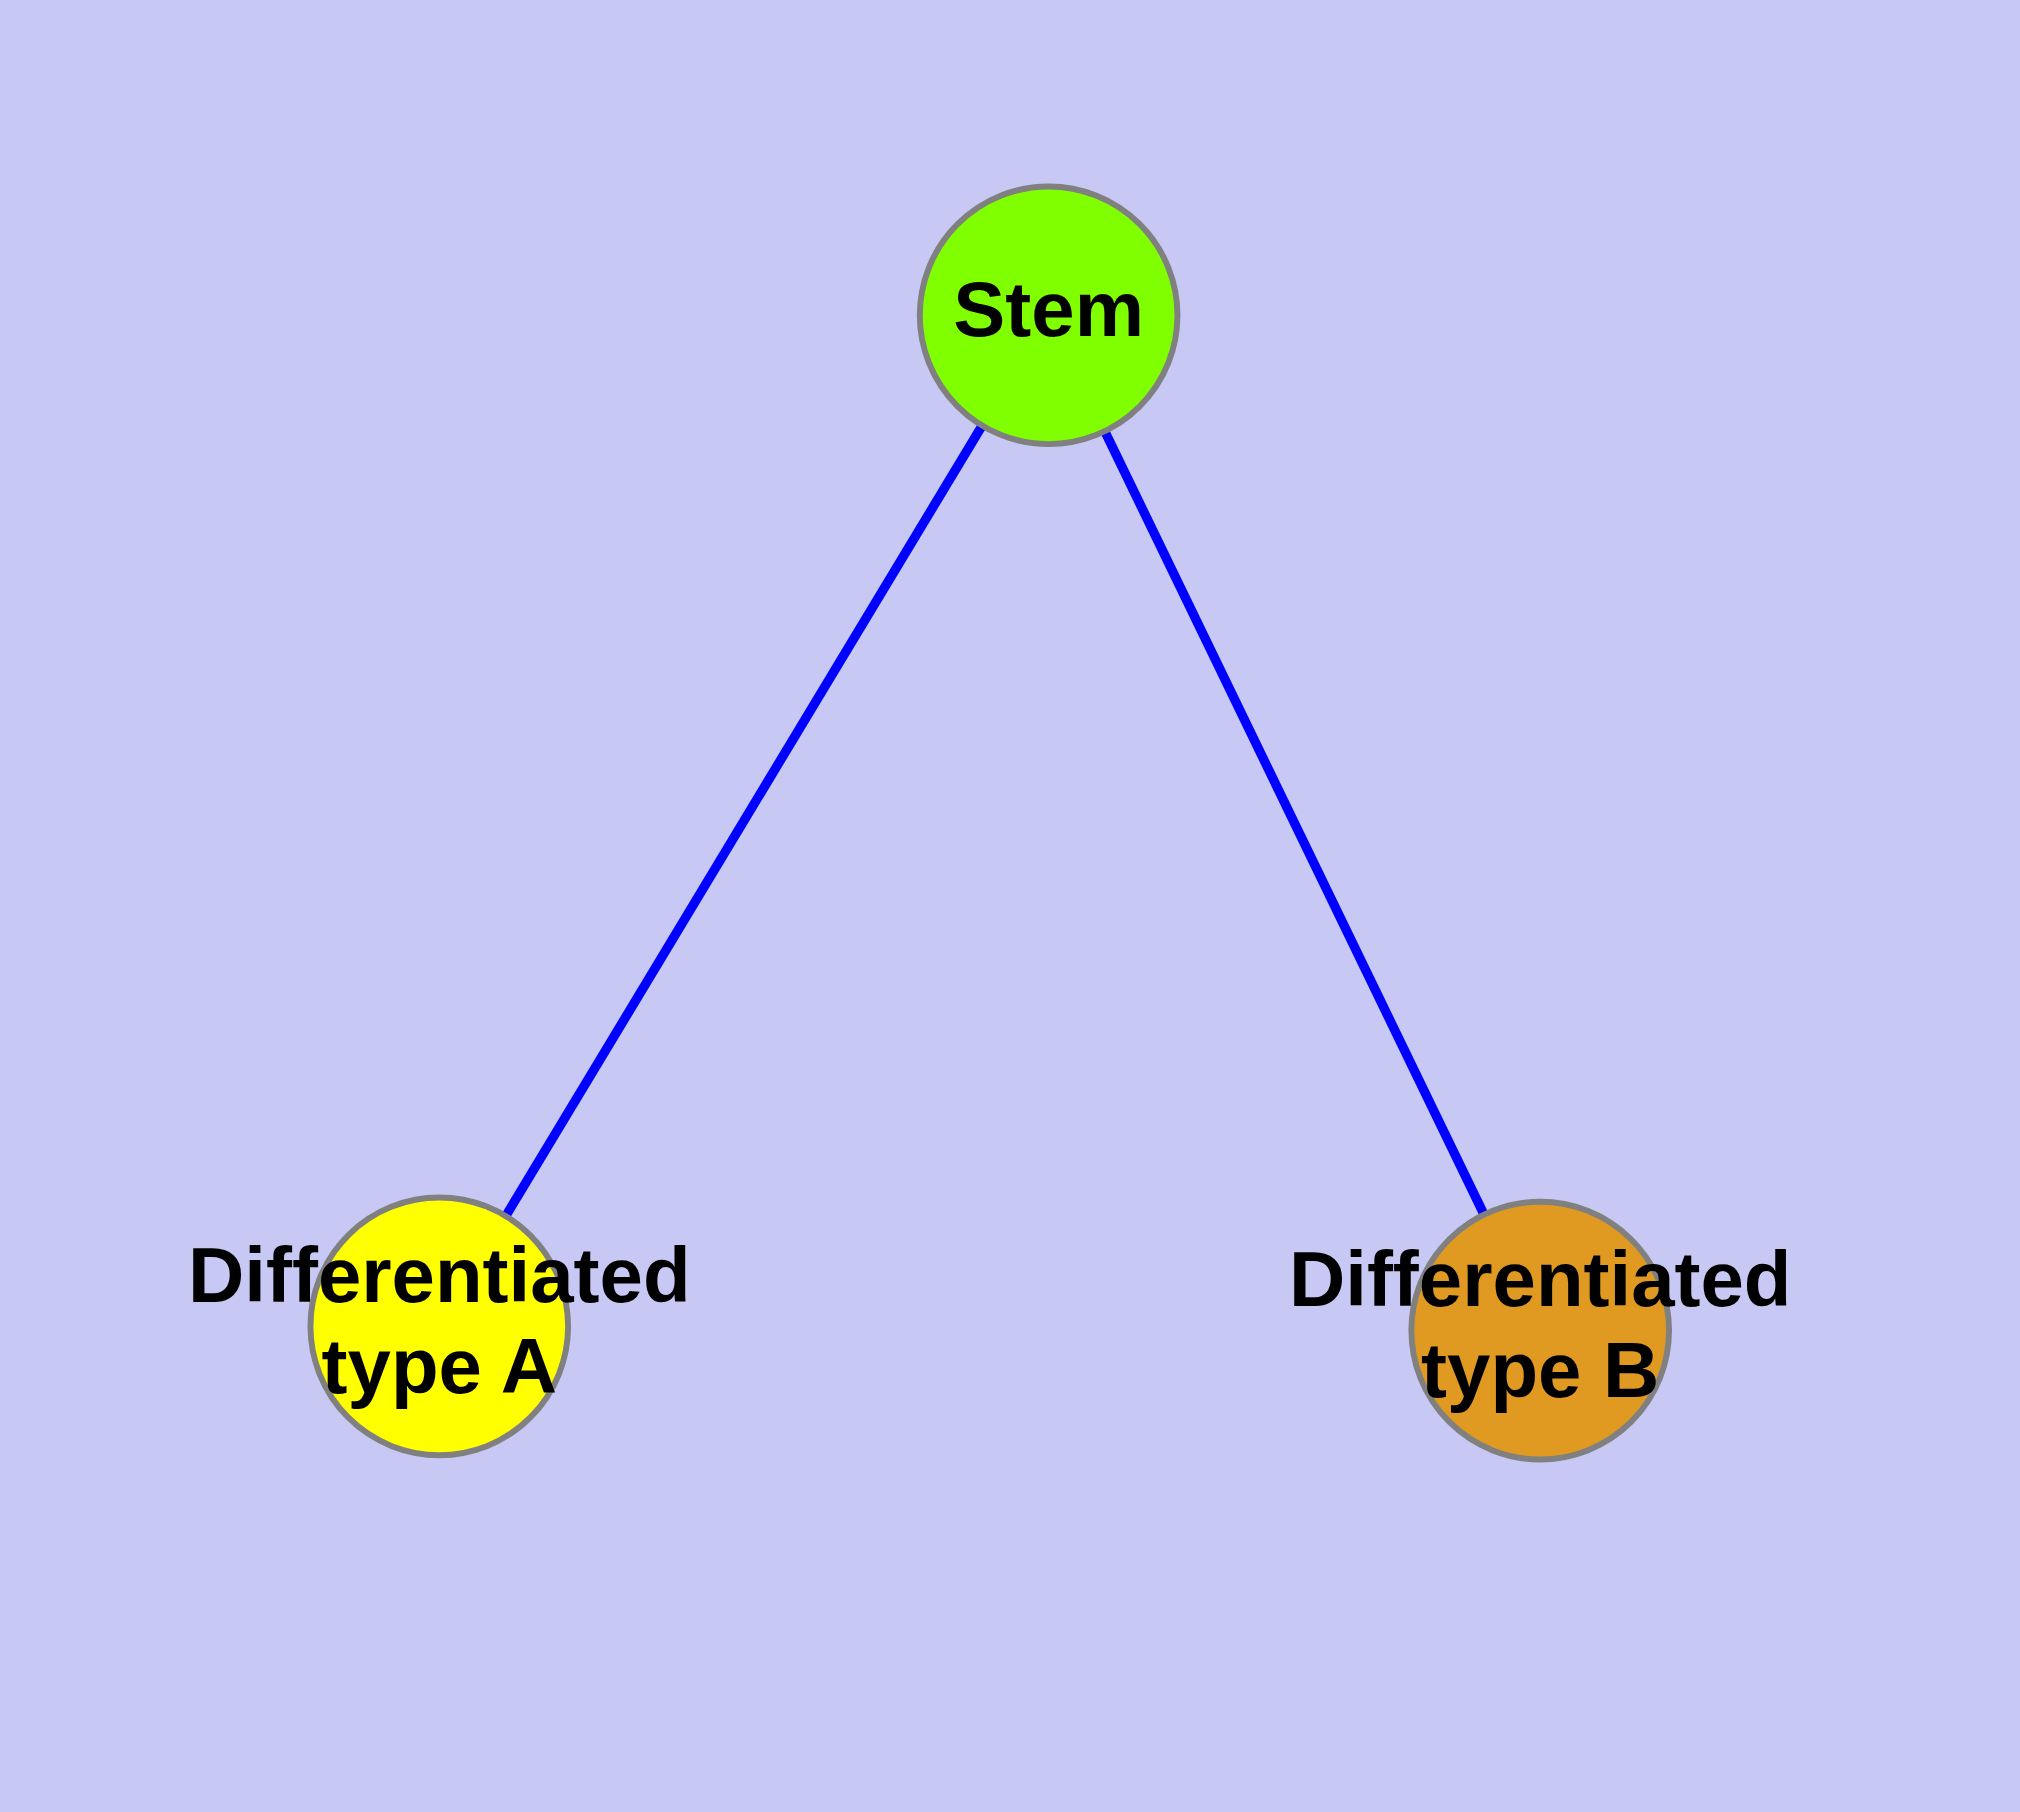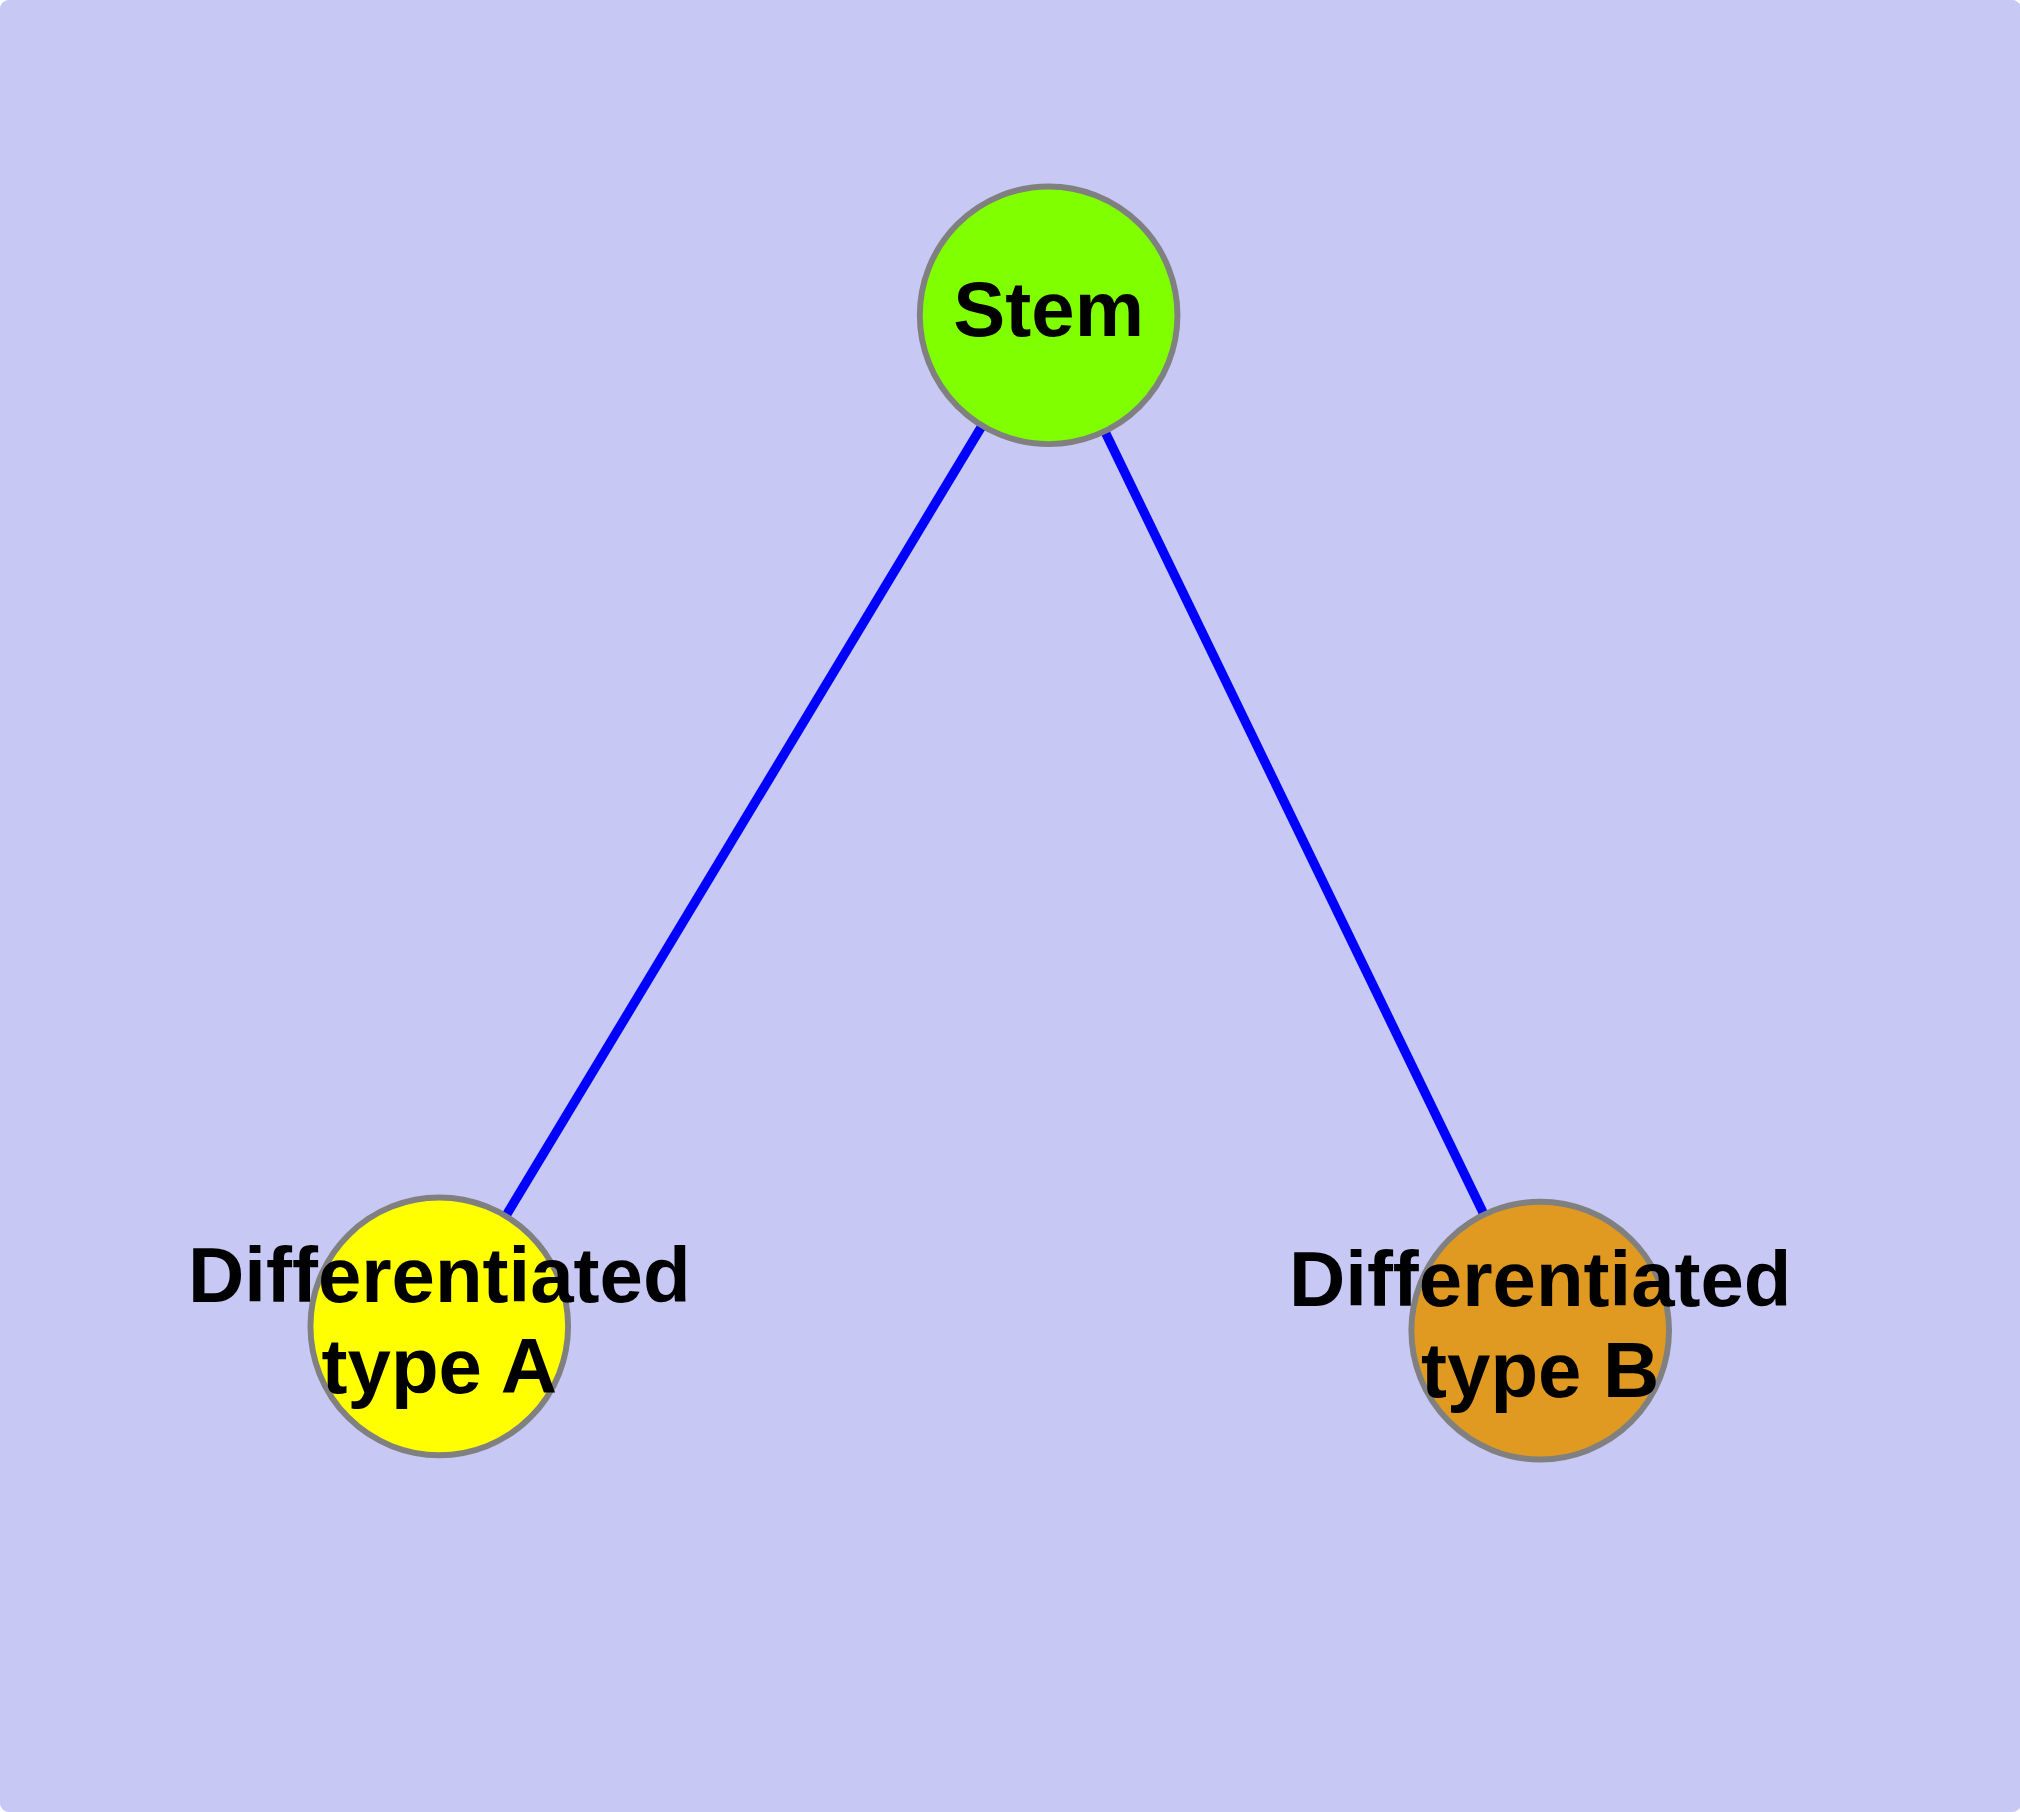--- a/index.html
+++ b/index.html
@@ -28,21 +28,21 @@
     font-weight: bold;
     fill: #000000;
     dominant-baseline: middle;
     text-anchor: middle;
     paint-order: normal;
   }
 </style>
 </head>
 <body>
 
-<div id="canvas" style="background: rgb(200, 200, 245); border-radius: 9px;">
+<div id="canvas" style="background: rgb(200, 200, 245);">
   <svg id="graph-svg" viewBox="0 0 2384 2138" xmlns="http://www.w3.org/2000/svg">
 
     <rect id="bg-rect" x="0" y="0" width="2384" height="2138" fill="#c8c8f5"></rect>
 
     <g id="edge-layer">
         <line x1="1237" y1="372" x2="518" y2="1565" stroke="#0000ff" stroke-width="11" stroke-linecap="butt"></line>
         <line x1="1237" y1="372" x2="1817" y2="1570" stroke="#0000ff" stroke-width="11" stroke-linecap="butt"></line>
       </g>
     <g id="node-layer">
         <circle cx="1237" cy="372" r="152" fill="#7fff00" stroke="#808080" stroke-width="7"></circle>

